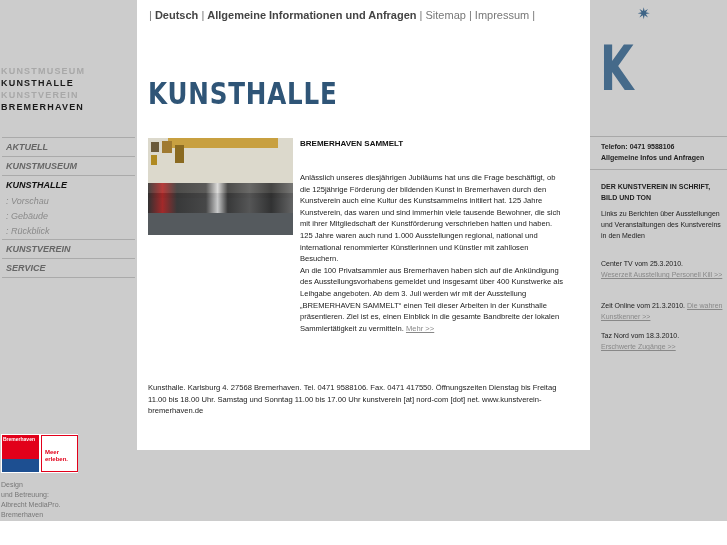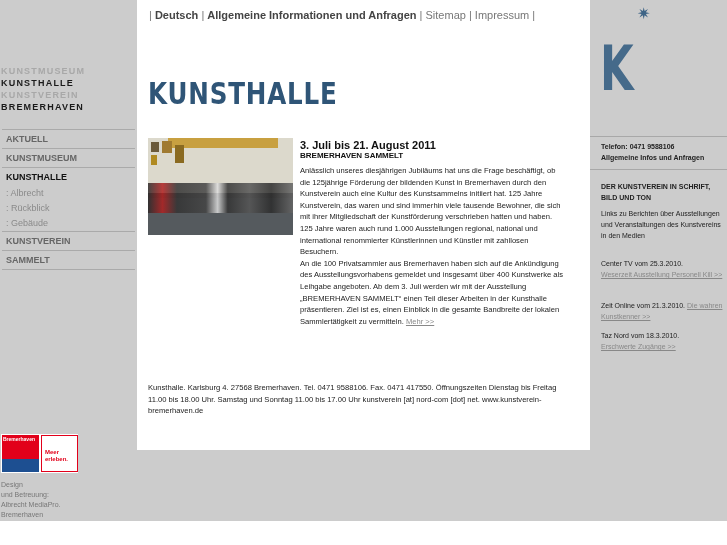--- a/index.html
+++ b/index.html
@@ -2,21 +2,21 @@
 <html><head>
 <meta charset="utf-8">
 <style>
   html, body { margin:0; padding:0; }
   body { width:727px; height:545px; position:relative; background:#ffffff; font-family:"Liberation Sans", sans-serif; overflow:hidden; }
   .bg-gray { position:absolute; left:0; top:0; width:727px; height:521px; background:#cccccc; }
   .left { position:absolute; left:0; top:0; width:137px; height:419px; }
   .brand { position:absolute; left:1px; top:65px; font-size:9px; font-weight:bold; letter-spacing:1.2px; line-height:12px; }
   .brand .dim { color:#a8a8a8; }
   .brand .dark { color:#1a1a1a; }
-  .nav { position:absolute; left:2px; top:129px; width:133px; }
+  .nav { position:absolute; left:2px; top:137px; width:133px;font-style:italic; }
   .nav .item { border-top:1px solid #aaaaaa; height:18px; line-height:18px; font-size:9px; font-weight:bold; color:#666; padding-left:4px; }
   .nav .item.active { color:#111; }
   .nav .sub { font-size:9px; color:#8a8a8a; height:15px; line-height:15px; padding-left:4px; }
   .nav .end { border-top:1px solid #aaaaaa; height:1px; }
   .logo-bhv { position:absolute; left:1px; top:434px; width:77px; height:39px; background:#fff; }
   .logo-bhv .red { position:absolute; left:1px; top:1px; width:37px; height:37px; background:#e2001a; }
   .logo-bhv .blue { position:absolute; left:1px; top:25px; width:37px; height:13px; background:#1d4f91; }
   .logo-bhv .txt1 { position:absolute; left:2px; top:2px; font-size:5px; color:#fff; font-weight:bold; }
   .logo-bhv .box2 { position:absolute; left:40px; top:1px; width:35px; height:35px; border:1px solid #e2001a; background:#fff; }
   .logo-bhv .txt2 { position:absolute; left:3px; top:13px; font-size:6px; color:#e2001a; font-weight:bold; line-height:7px; }
@@ -27,21 +27,21 @@
   .title-logo { position:absolute; left:11px; top:78px; font-size:30px; font-weight:bold; color:#2f5577; letter-spacing:1px; transform:scaleX(0.82); transform-origin:left top; font-family:"DejaVu Sans", sans-serif; line-height:32px; }
   .photo { position:absolute; left:11px; top:138px; width:145px; height:97px; overflow:hidden; background:#4a4a4a; }
   .photo .wall { position:absolute; left:0; top:0; width:145px; height:55px; background:#dcd9cc; }
   .photo .ceil { position:absolute; left:20px; top:0; width:110px; height:10px; background:#c8a040; }
   .photo .floor { position:absolute; left:0; top:60px; width:145px; height:37px; background:#555a5e; }
   .photo .crowd { position:absolute; left:0; top:45px; width:145px; height:30px; background:linear-gradient(90deg,#2a2a2a 0%,#b02020 10%,#333 20%,#444 40%,#ddd 48%,#333 55%,#555 70%,#2b2b2b 85%,#666 100%); opacity:.85; }
   .photo .pic { position:absolute; background:#6b5a3a; }
   .article { position:absolute; left:163px; top:139px; width:265px; }
   .article .date { font-size:11px; font-weight:bold; color:#111; }
   .article .subtitle { font-size:8px; font-weight:bold; color:#111; }
-  .article .body { font-size:7.6px; line-height:11.6px; color:#222; margin-top:5px; }
+  .article .body { font-size:7.6px; line-height:11.6px; color:#222; margin-top:24px; }
   .article a { color:#888; text-decoration:underline;text-align:right; }
   .address { position:absolute; left:11px; top:382px; width:420px; font-size:7.6px; line-height:11.5px; color:#222; }
   .right { position:absolute; left:590px; top:0; width:137px; height:521px; }
   .star { position:absolute; left:47px; top:4px; font-size:16px; color:#3e6486; }
   .bigk { position:absolute; left:10px; top:34px; font-size:62px; font-weight:bold; color:#456a8a; transform:scaleX(0.7); transform-origin:left top; line-height:70px; font-family:"DejaVu Sans", sans-serif; }
   .rule { position:absolute; left:0; width:137px; border-top:1px solid #a8a8a8; }
   .rinfo { position:absolute; left:11px; font-size:7px; line-height:11px; color:#222; }
   .rinfo.b { font-weight:bold; }
   .rinfo a { color:#888; text-decoration:underline; }
   .bottom-white { position:absolute; left:0; top:521px; width:727px; height:24px; background:#ffffff; }
@@ -56,25 +56,25 @@
     <div class="dim">KUNSTMUSEUM</div>
     <div class="dark">KUNSTHALLE</div>
     <div class="dim">KUNSTVEREIN</div>
     <div class="dark">BREMERHAVEN</div>
   </div>
 
   <div class="nav">
     <div class="item">AKTUELL</div>
     <div class="item">KUNSTMUSEUM</div>
     <div class="item active">KUNSTHALLE</div>
-    <div class="sub">: Albrecht</div>
+    <div class="sub">: Vorschau</div>
+    <div class="sub">: Gebäude</div>
     <div class="sub">: Rückblick</div>
-    <div class="sub">: Gebäude</div>
     <div class="item">KUNSTVEREIN</div>
-    <div class="item">SAMMELT</div>
+    <div class="item">SERVICE</div>
     <div class="end"></div>
   </div>
 
   <div class="logo-bhv">
     <div class="red"></div>
     <div class="blue"></div>
     <div class="txt1">Bremerhaven</div>
     <div class="box2">
       <div class="txt2">Meer erleben.</div>
     </div>
@@ -108,21 +108,20 @@
     <div class="ceil"></div>
     <div class="floor"></div>
     <div class="pic" style="left:3px;top:4px;width:8px;height:10px;"></div>
     <div class="pic" style="left:14px;top:3px;width:10px;height:12px;background:#a07a30;"></div>
     <div class="pic" style="left:27px;top:7px;width:9px;height:18px;background:#8a6a20;"></div>
     <div class="pic" style="left:3px;top:17px;width:6px;height:10px;background:#b08a20;"></div>
     <div class="crowd"></div>
   </div>
 
   <div class="article">
-    <div class="date">3. Juli bis 21. August 2011</div>
     <div class="subtitle">BREMERHAVEN SAMMELT</div>
     <div class="body">
       <span>Anlässlich unseres diesjährigen Jubiläums hat uns die Frage beschäftigt, ob die 125jährige Förderung der bildenden Kunst in Bremerhaven durch den Kunstverein auch eine Kultur des Kunstsammelns initiiert hat. 125 Jahre Kunstverein, das waren und sind immerhin viele tausende Bewohner, die sich mit ihrer Mitgliedschaft der Kunstförderung verschrieben hatten und haben. 125 Jahre waren auch rund 1.000 Ausstellungen regional, national und international renommierter Künstlerinnen und Künstler mit zahllosen Besuchern.</span><br>
       <span>An die 100 Privatsammler aus Bremerhaven haben sich auf die Ankündigung des Ausstellungsvorhabens gemeldet und insgesamt über 400 Kunstwerke als Leihgabe angeboten. Ab dem 3. Juli werden wir mit der Ausstellung „BREMERHAVEN SAMMELT“ einen Teil dieser Arbeiten in der Kunsthalle präsentieren. Ziel ist es, einen Einblick in die gesamte Bandbreite der lokalen Sammlertätigkeit zu vermitteln.</span>
       <a>Mehr &gt;&gt;</a>
     </div>
   </div>
 
   <div class="address">Kunsthalle. Karlsburg 4. 27568 Bremerhaven. Tel. 0471 9588106. Fax. 0471 417550. Öffnungszeiten Dienstag bis Freitag 11.00 bis 18.00 Uhr. Samstag und Sonntag 11.00 bis 17.00 Uhr kunstverein [at] nord-com [dot] net. www.kunstverein-bremerhaven.de</div>
 </div>

